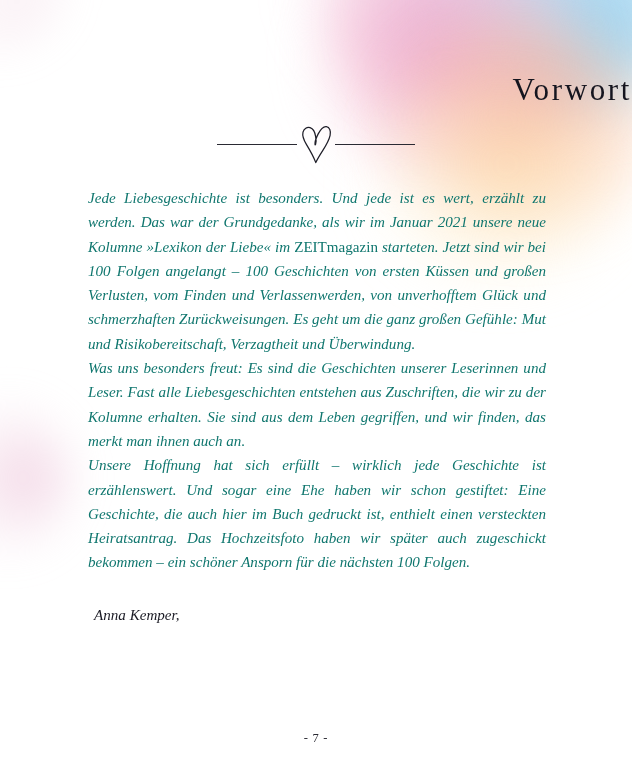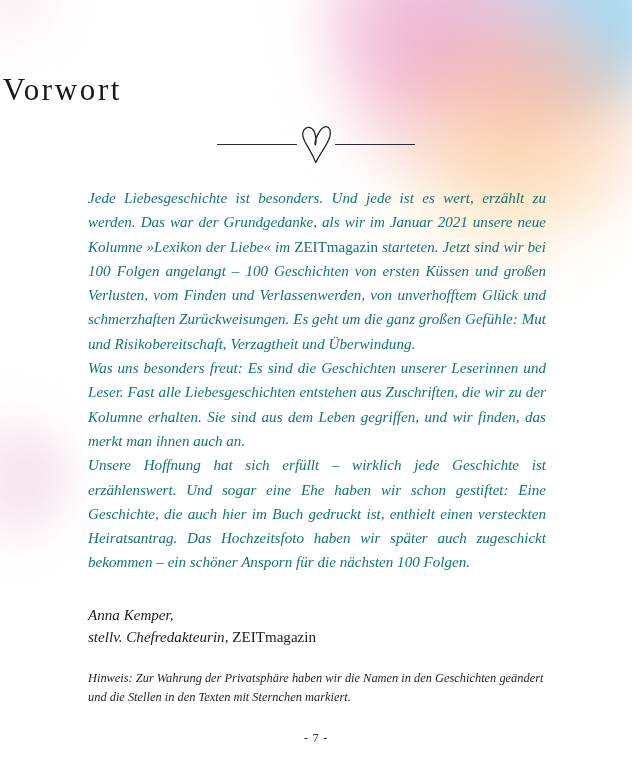--- a/index.html
+++ b/index.html
@@ -125,21 +125,21 @@
     position: absolute;
     inset: 0;
     z-index: 2;
   }
 
   #page-title {
     position: absolute;
     top: 72px;
     left: 0;
     right: 0;
-    text-align: left;
+    text-align: right;
     font-size: 31px;
     font-weight: 400;
     letter-spacing: 0.085em;
     text-indent: 0.085em;
     color: #15151f;
     margin: 0;
   }
 
   #heart-divider {
     position: absolute;
@@ -187,21 +187,21 @@
   #signature {
     position: absolute;
     left: 88px;
     top: 604px;
     font-style: italic;
     font-size: 15.1px;
     line-height: 22px;
     color: #1a1a24;
   }
 
-  #signature div { white-space: nowrap; }
+  #signature div { white-space: nowrap; margin-left: 6px; }
 
   #notice {
     position: absolute;
     left: 88px;
     top: 669px;
     width: 462px;
     font-style: italic;
     font-size: 12.4px;
     line-height: 19px;
     text-align: left;
@@ -267,21 +267,19 @@
       </p>
 
       <p>
         <span>Unsere Hoffnung hat sich erfüllt – wirklich jede Geschichte ist erzählenswert. Und sogar eine Ehe haben wir schon gestiftet: Eine Geschichte, die auch hier im Buch gedruckt ist, enthielt einen versteckten Heiratsantrag. Das Hochzeitsfoto haben wir später auch zugeschickt bekommen – ein schöner Ansporn für die nächsten 100 Folgen.</span>
       </p>
 
     </div>
 
     <div id="signature">
       <div>Anna Kemper,</div>
-      <div><span>stellv. Chefredakteurin, </span><span class="roman">ZEITmagazin</span></div>
     </div>
 
-    <div id="notice">Hinweis: Zur Wahrung der Privatsphäre haben wir die Namen in den Geschichten geändert und die Stellen in den Texten mit Sternchen markiert.</div>
 
     <div id="page-number">- 7 -</div>
 
   </div>
 </div>
 
 </body></html>

